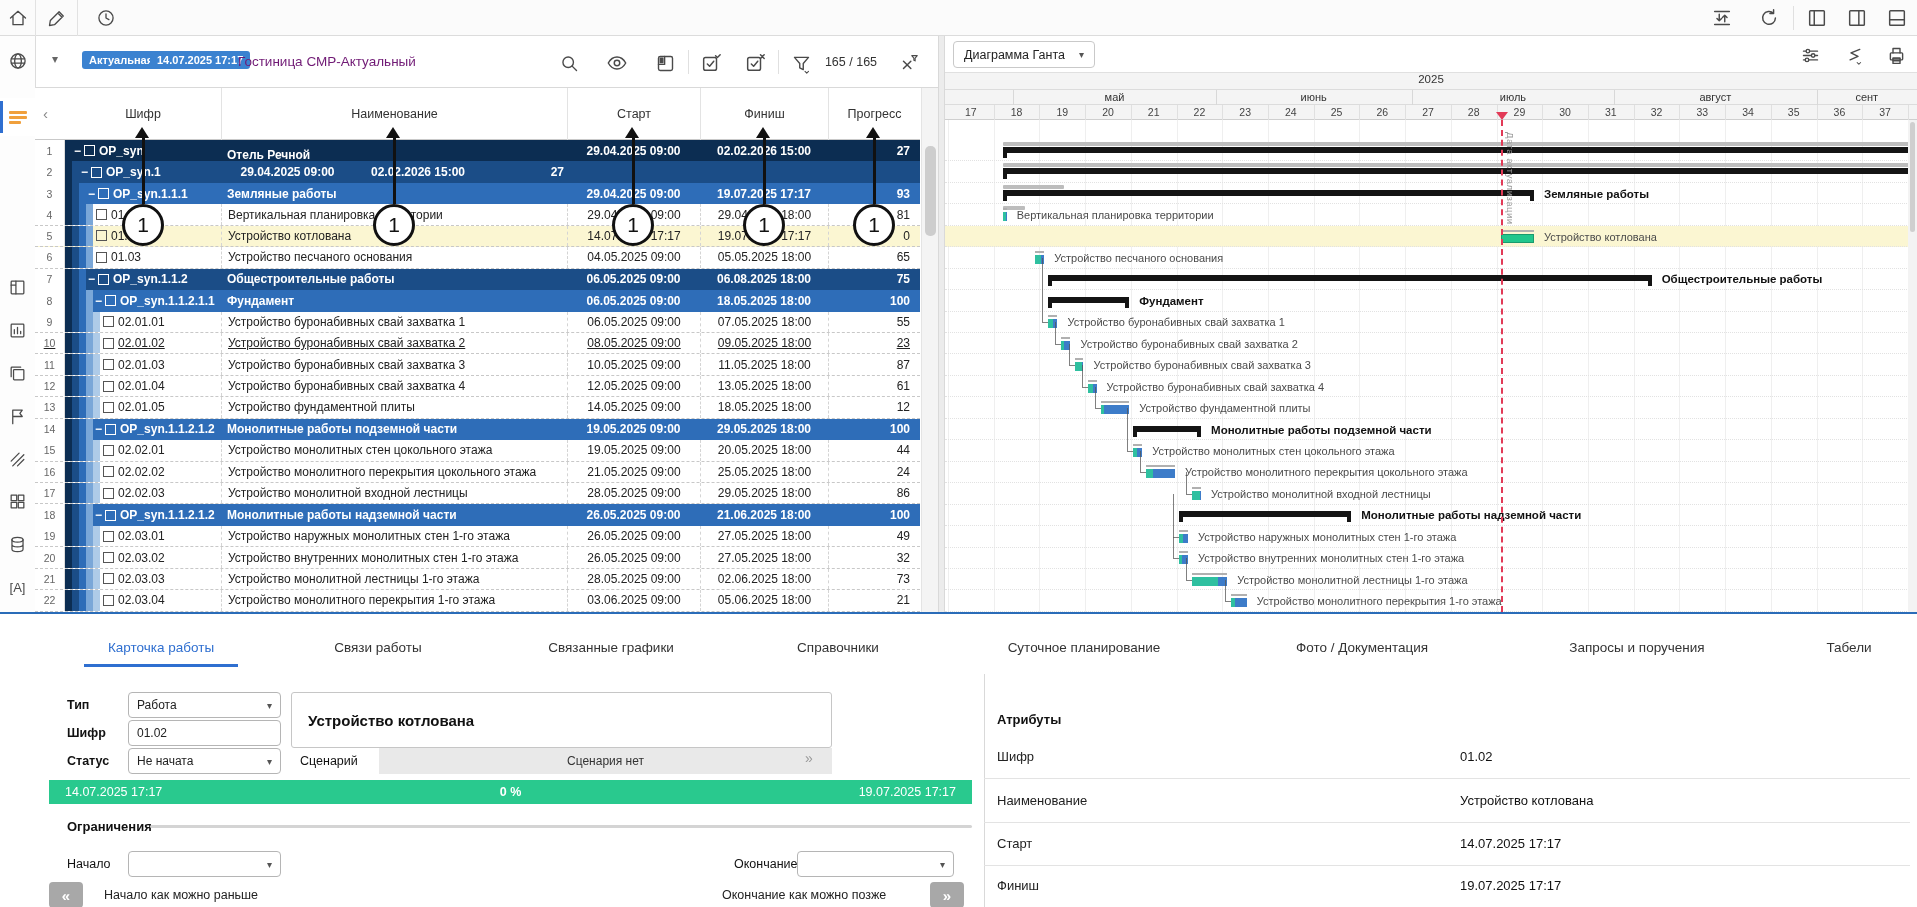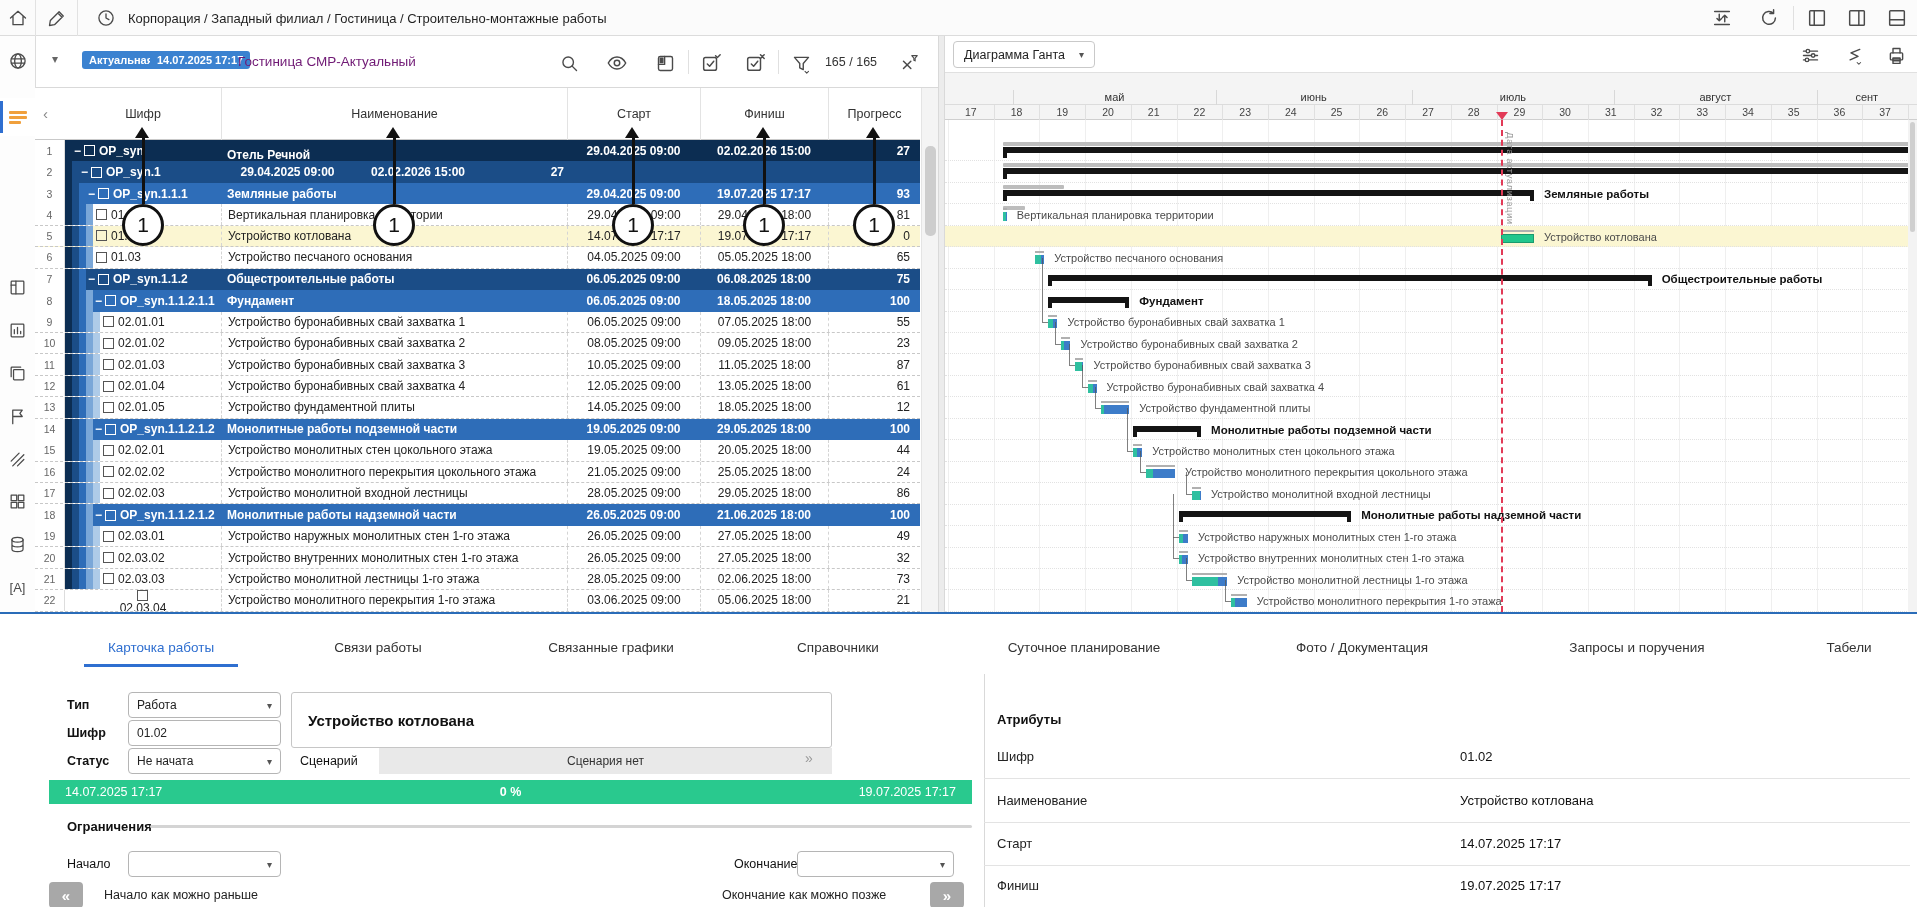--- a/index.html
+++ b/index.html
@@ -148,21 +148,20 @@
       <svg width="20" height="20" viewBox="0 0 24 24" class="ic">
           <path d="M14.5 4.5 l5 5 L9 20 l-6 1 1 -6 z M13 6 l5 5"></path>
         </svg>
     </div>
     <div class="tb-cell" id="clock-cell">
       <svg width="20" height="20" viewBox="0 0 24 24" class="ic">
           <circle cx="12" cy="12" r="8.5"></circle>
           <path d="M12 7 V12 L15.5 14"></path>
         </svg>
     </div>
-    <div id="breadcrumb">Корпорация / Западный филиал / Гостиница / Строительно-монтажные работы</div>
 
     <div class="tbr" style="left:1705px">
       <svg width="22" height="22" viewBox="0 0 24 24" class="ic">
           <path d="M4 5 H20 M4 19 H20 M9 8 V15 M9 15 l-2.5 -2.5 M9 15 l2.5 -2.5 M15 16 V9 M15 9 l-2.5 2.5 M15 9 l2.5 2.5"></path>
         </svg>
     </div>
     <div class="tbr" style="left:1752px">
       <svg width="22" height="22" viewBox="0 0 24 24" class="ic">
           <path d="M19 12 a7 7 0 1 1 -2 -5 M17 3 v4 h-4"></path>
         </svg>
@@ -501,21 +500,21 @@
               <div class="strip" style="width: 7px; background: rgb(174, 203, 232);"></div>
             </div>
             <span class="cb"></span>
             <span>02.01.01</span>
           </div>
           <div class="cell cv" style="width: 346px; padding-left: 6px;">Устройство буронабивных свай захватка 1</div>
           <div class="cell cv" style="width: 133px; justify-content: center;">06.05.2025 09:00</div>
           <div class="cell cv" style="width: 128px; justify-content: center;">07.05.2025 18:00</div>
           <div class="cell cv" style="width: 92px; justify-content: flex-end; padding-right: 10px;">55</div>
         </div>
-        <div class="row leaf" style="height: 21.45px;">
+        <div class="row leaf" style="height: 21.45px; text-decoration: underline;">
           <div class="cell gut" style="width: 30px;">10</div>
           <div class="cell" style="width: 156px;">
             <div class="strips">
               <div class="strip" style="width: 7px; background: rgb(12, 45, 82);"></div>
               <div class="strip" style="width: 7px; background: rgb(27, 77, 135);"></div>
               <div class="strip" style="width: 7px; background: rgb(46, 109, 184);"></div>
               <div class="strip" style="width: 7px; background: rgb(122, 167, 216);"></div>
               <div class="strip" style="width: 7px; background: rgb(174, 203, 232);"></div>
             </div>
             <span class="cb"></span>
@@ -719,21 +718,21 @@
             <span class="cb"></span>
             <span>02.03.03</span>
           </div>
           <div class="cell cv" style="width: 346px; padding-left: 6px;">Устройство монолитной лестницы 1-го этажа</div>
           <div class="cell cv" style="width: 133px; justify-content: center;">28.05.2025 09:00</div>
           <div class="cell cv" style="width: 128px; justify-content: center;">02.06.2025 18:00</div>
           <div class="cell cv" style="width: 92px; justify-content: flex-end; padding-right: 10px;">73</div>
         </div>
         <div class="row leaf" style="height: 21.45px;">
           <div class="cell gut" style="width: 30px;">22</div>
-          <div class="cell" style="width: 156px; flex-direction: column;">
+          <div class="cell" style="width: 156px;">
             <div class="strips">
               <div class="strip" style="width: 7px; background: rgb(12, 45, 82);"></div>
               <div class="strip" style="width: 7px; background: rgb(27, 77, 135);"></div>
               <div class="strip" style="width: 7px; background: rgb(46, 109, 184);"></div>
               <div class="strip" style="width: 7px; background: rgb(122, 167, 216);"></div>
               <div class="strip" style="width: 7px; background: rgb(174, 203, 232);"></div>
             </div>
             <span class="cb"></span>
             <span>02.03.04</span>
           </div>
@@ -771,20 +770,21 @@
       </div>
       <div class="gti" style="left:938px">
         <svg width="21" height="21" viewBox="0 0 24 24" class="ic">
             <rect x="5" y="9" width="14" height="8" rx="1"></rect>
             <path d="M8 9 V4 H16 V9 M8 15 H16 M8 18 H16"></path>
             <rect x="8" y="15" width="8" height="6"></rect>
           </svg>
       </div>
     </div>
     <div id="ghead">
+      <div id="gyear">2025</div>
       <div id="gmonths">
           <div class="gm" style="left: 169.53px;">май</div>
           <div class="gm" style="left: 368.712px;">июнь</div>
           <div class="gm" style="left: 567.894px;">июль</div>
           <div class="gm" style="left: 770.342px;">август</div>
           <div class="gm" style="left: 921.783px;">сент</div>
           <div class="gmb" style="left: 68.3057px;"></div>
           <div class="gmb" style="left: 270.753px;"></div>
           <div class="gmb" style="left: 466.671px;"></div>
           <div class="gmb" style="left: 669.118px;"></div>

